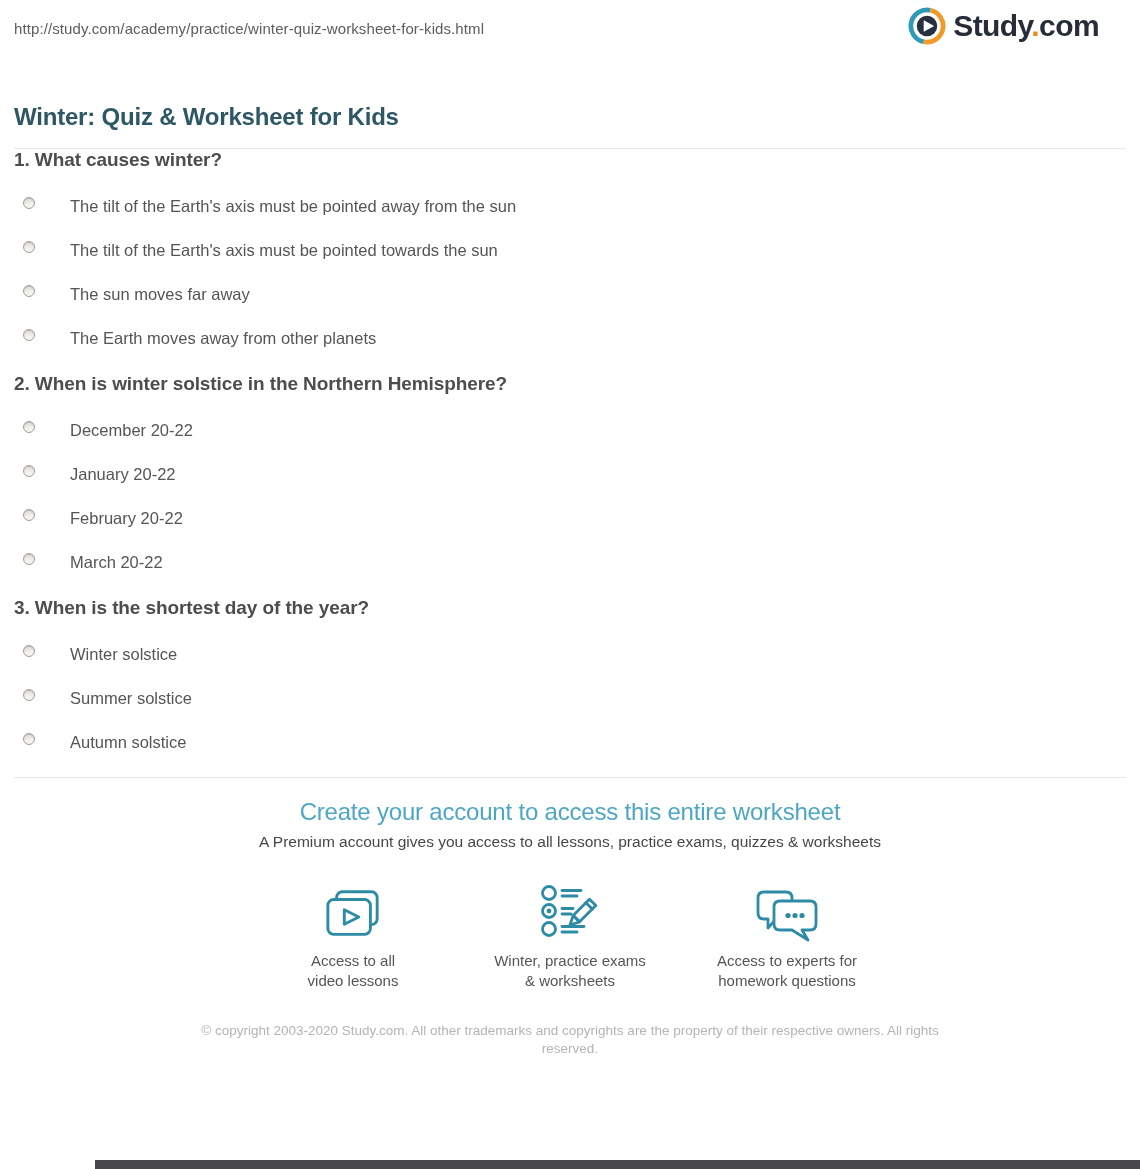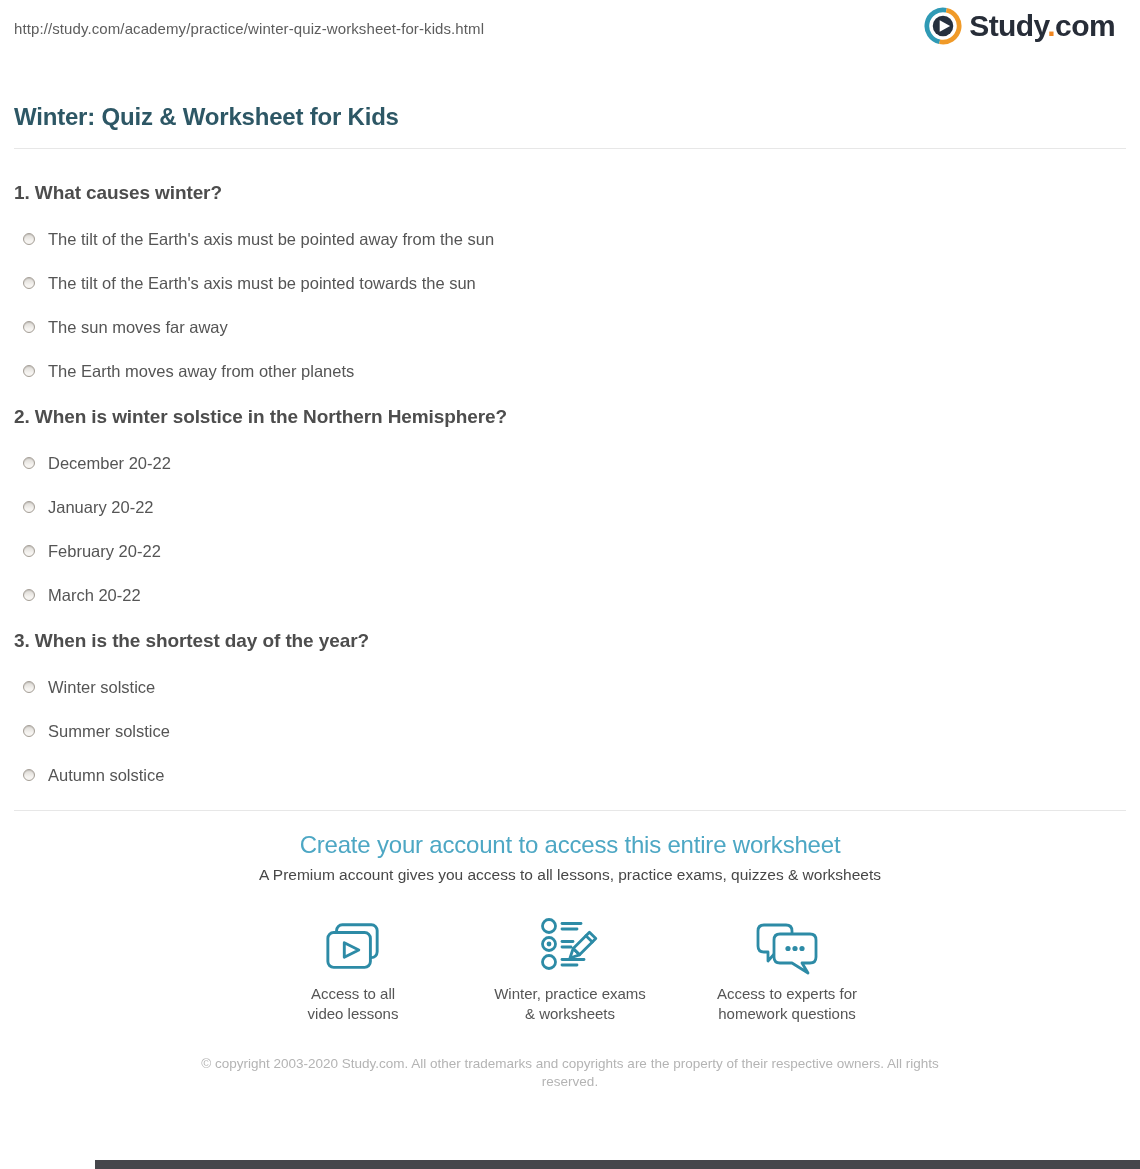--- a/index.html
+++ b/index.html
@@ -11,40 +11,40 @@
     color: #555;
   }
   .page { padding: 0 14px; position: relative; }
 
   
   .header { position: relative; height: 58px; }
   .url-text {
     position: absolute; left: 0; top: 20px;
     font-size: 15px; color: #5d5d5d; letter-spacing: 0.1px;
   }
-  .logo { position: absolute; right: 11px; top: 7px; display: flex; align-items: center; justify-content: center; }
+  .logo { position: absolute; right: 27px; top: 7px; display: flex; align-items: center; justify-content: center; }
   .logo-mark { width: 38px; height: 38px; margin-right: 7px; }
   .logo-text { font-size: 30px; font-weight: 700; color: #272d38; letter-spacing: -0.6px; }
   .logo-dot { color: #f08621; }
 
   
   .page-title {
     margin-top: 45px;
     font-size: 24px; font-weight: 600; color: #2d5765; letter-spacing: -0.2px;
   }
   .divider { border: none; border-top: 1px solid #e7e7e7; margin-top: 17px; }
 
   
-  .questions { margin-top: 33px; }
+  .questions { }
   .question + .question { margin-top: 18px; }
   .question-heading {
     font-size: 19px; line-height: 22px; font-weight: 700; color: #4d4d4d;
     margin-bottom: 26px; letter-spacing: -0.1px;
   }
-  .option { display: flex; align-items: center; margin-bottom: 26px; padding-left: 9px; cursor: pointer; }
+  .option { display: flex; align-items: flex-start; margin-bottom: 26px; padding-left: 9px; cursor: pointer; gap: 22px; }
   .radio {
     width: 12px; height: 12px; border-radius: 50%;
     border: 1px solid #a49e96;
     background: linear-gradient(180deg, #dcd9d4 0%, #f6f4f1 70%);
     box-shadow: inset 0 1px 1px rgba(0,0,0,0.12);
     margin-right: 13px; flex: none;
   }
   .option-label { font-size: 16.5px; line-height: 18px; color: #555; }
 
   .section-divider { border: none; border-top: 1px solid #e7e7e7; margin-top: 15px; }

